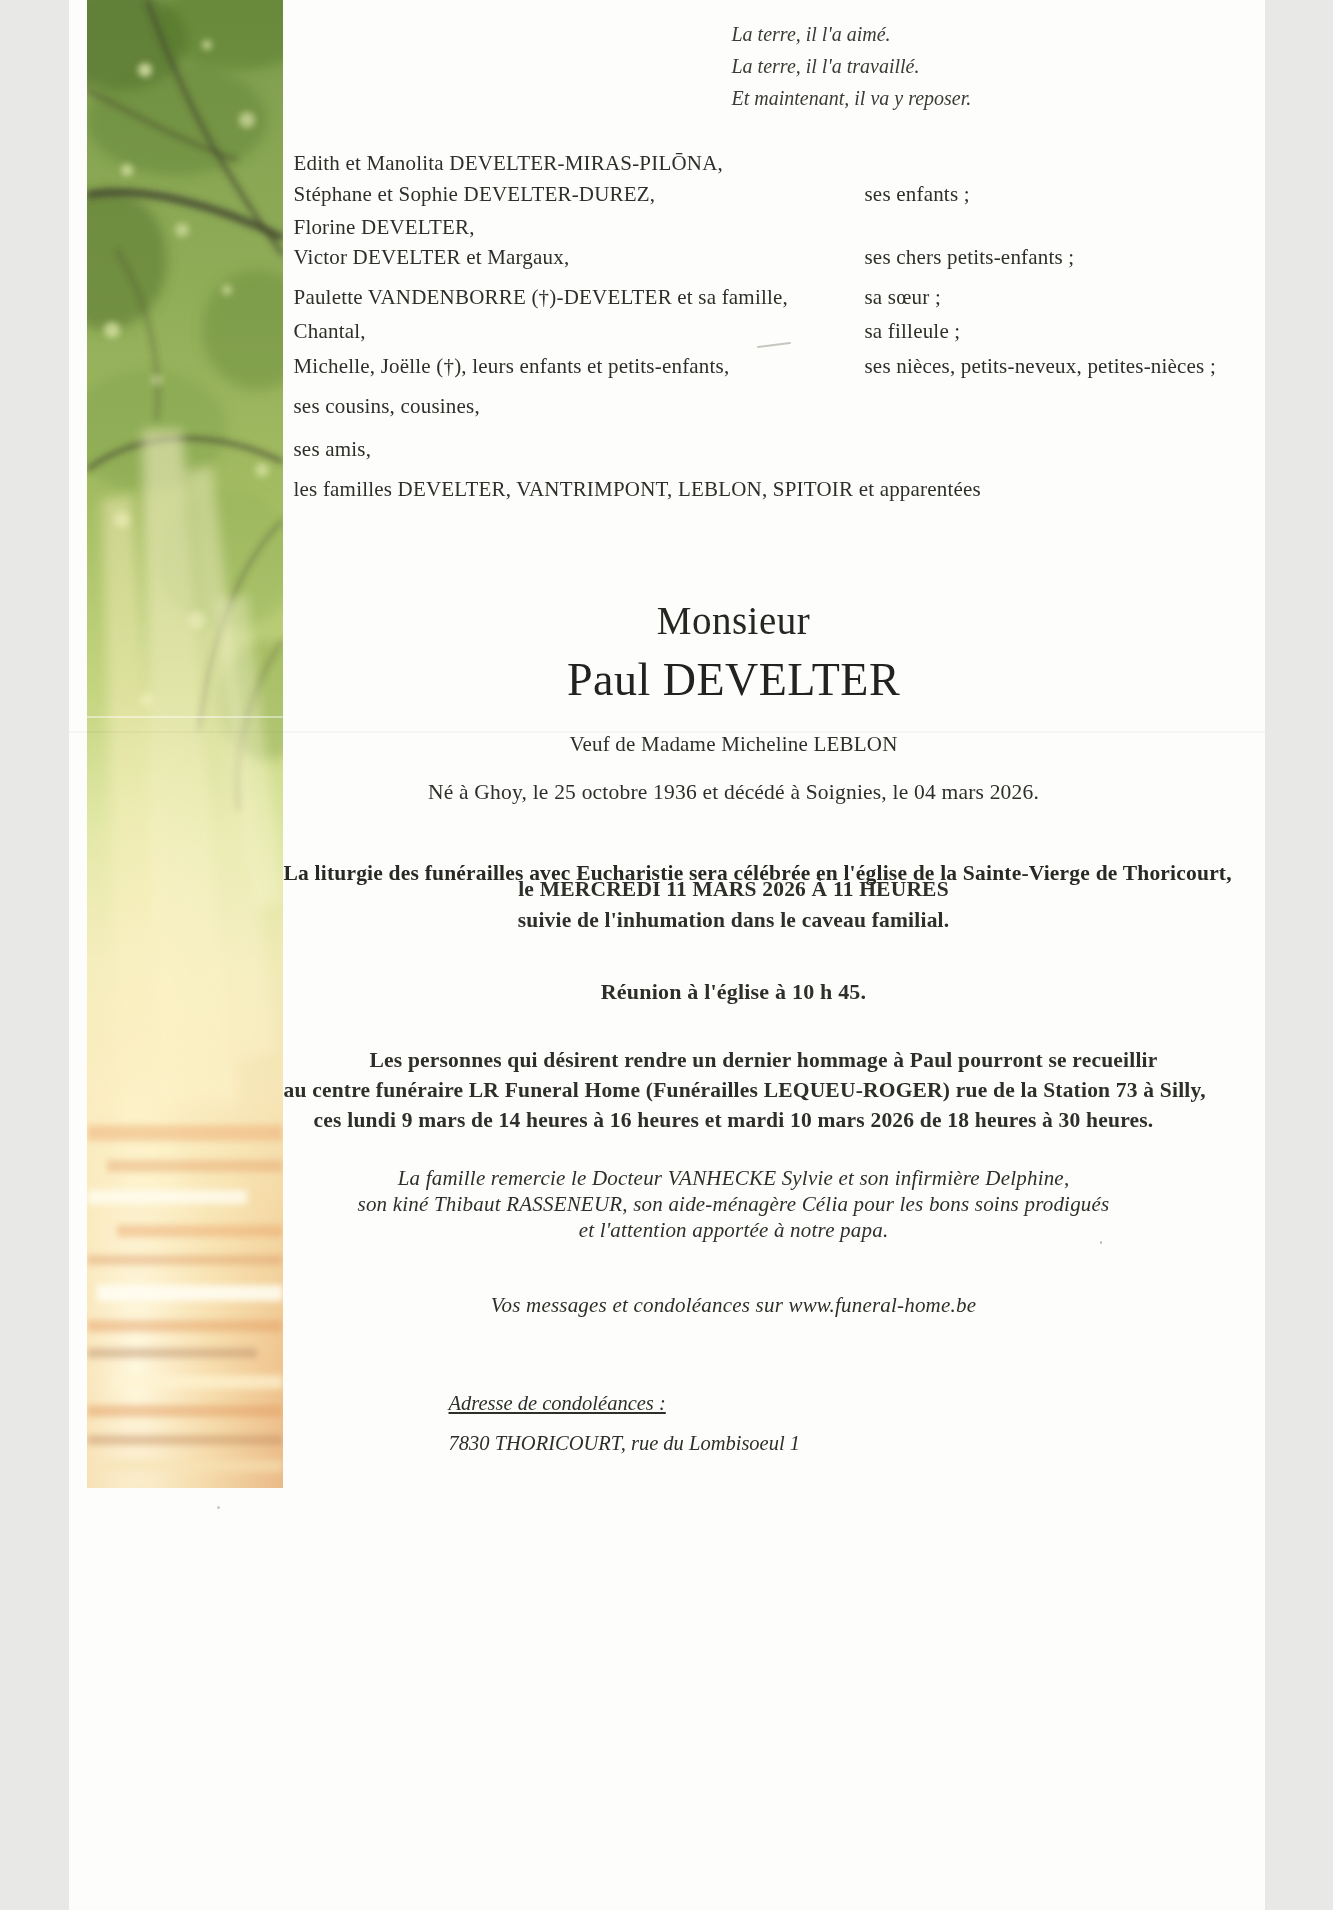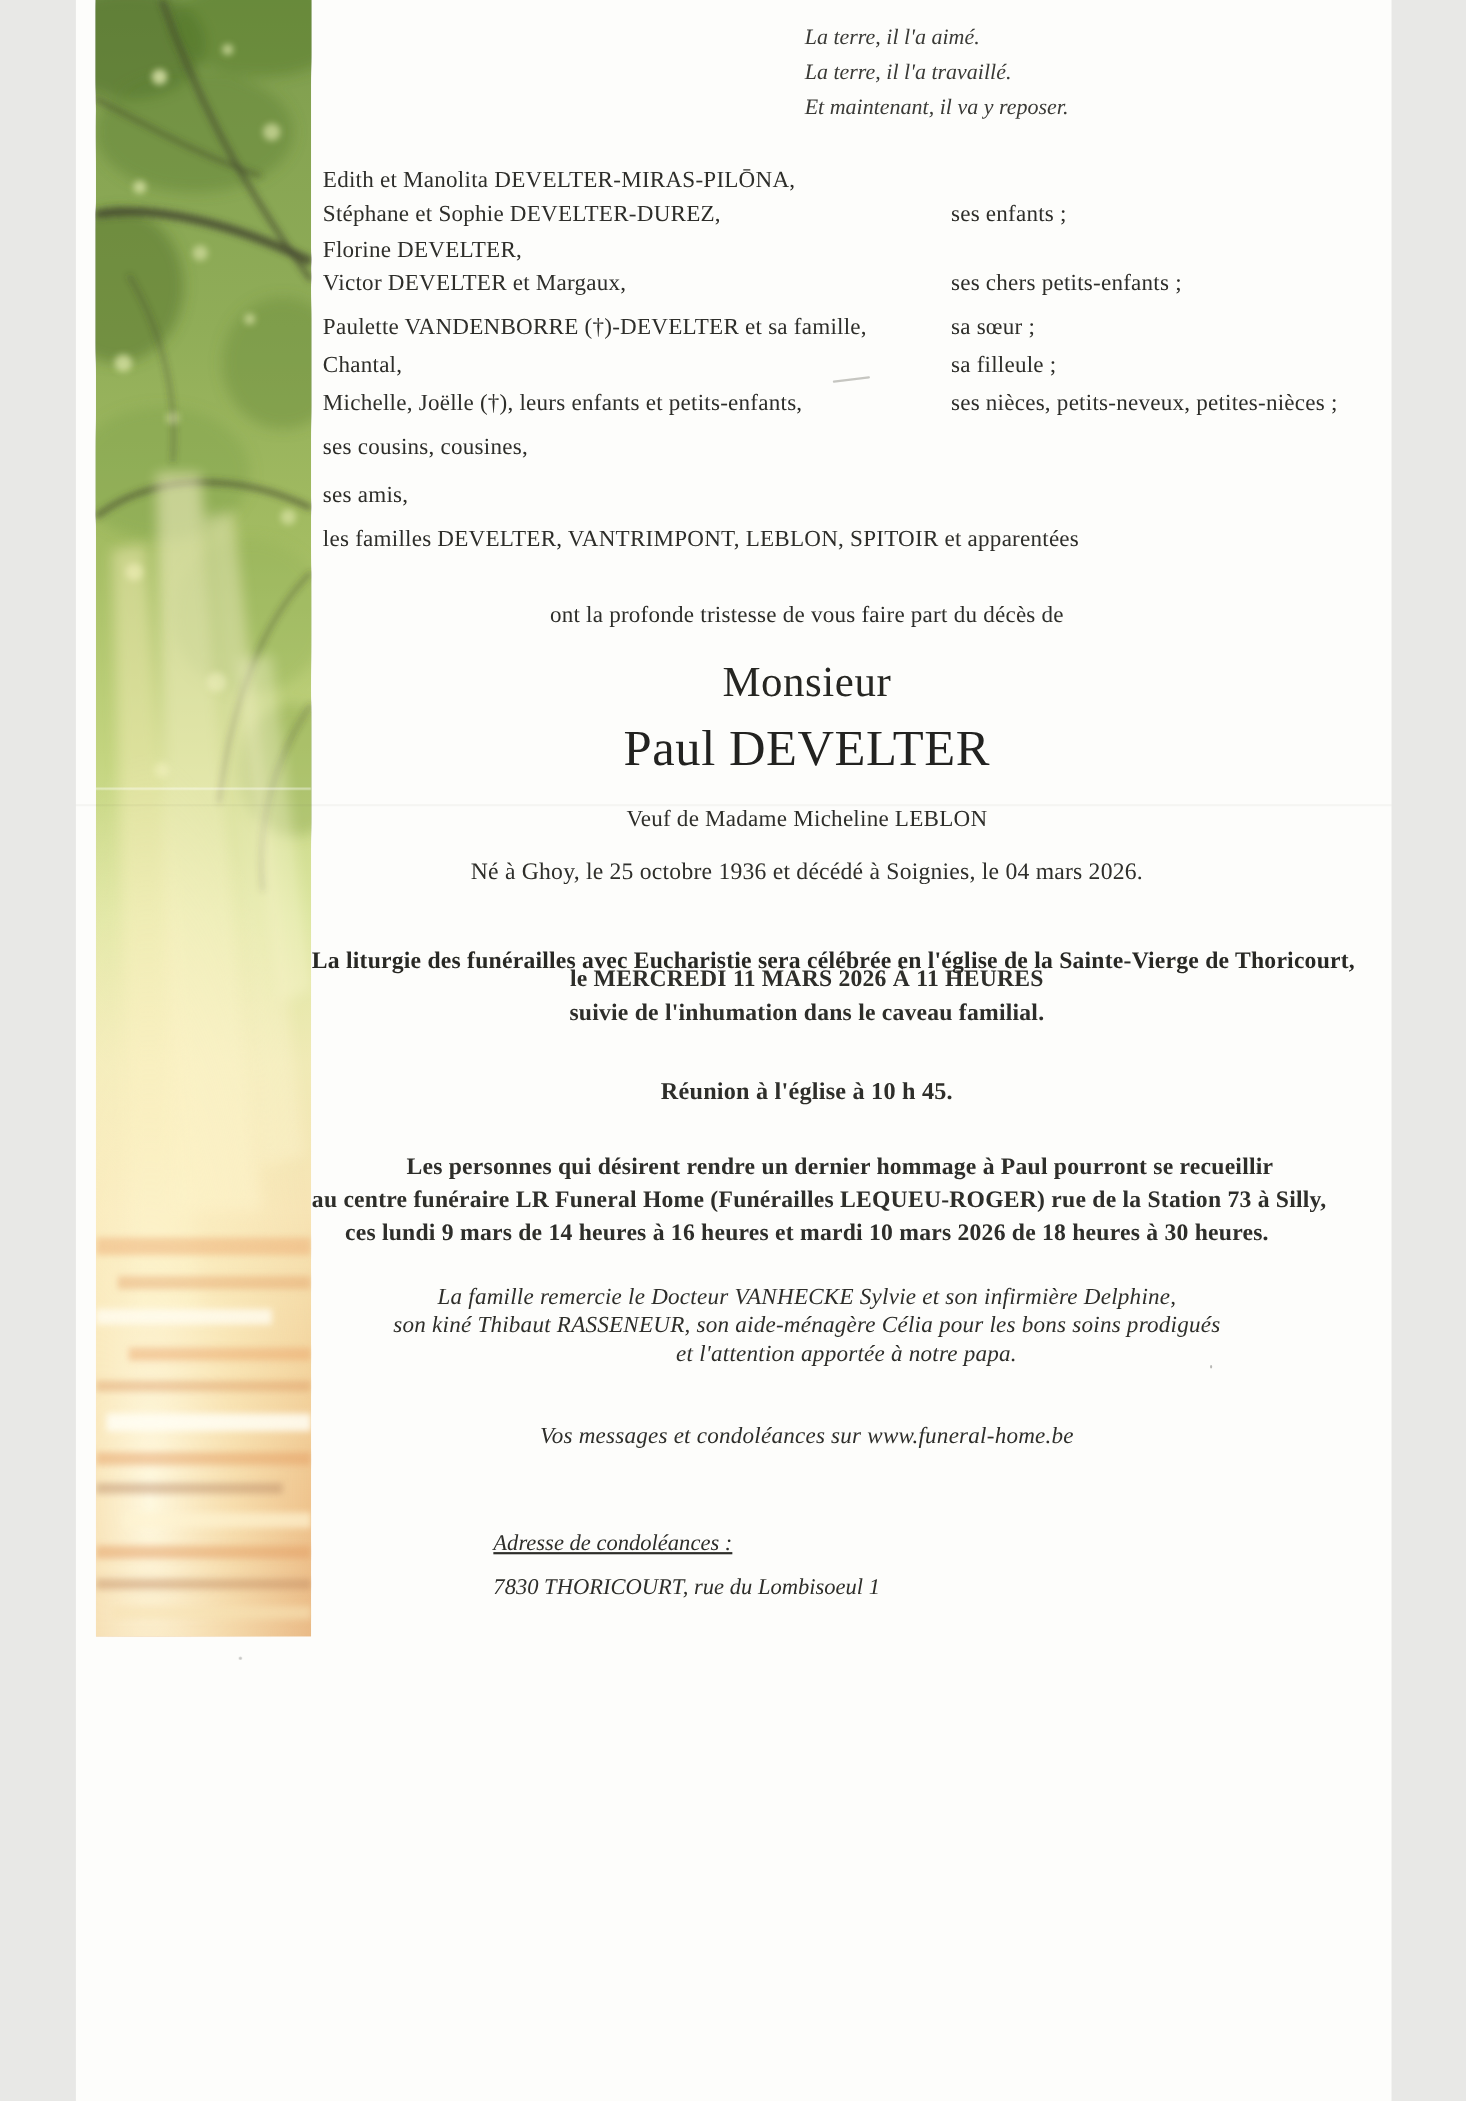--- a/index.html
+++ b/index.html
@@ -45,21 +45,21 @@
   .lifedates{top:780px;font-size:21.5px;}
   .lit1{top:845px;font-weight:bold;font-size:21.5px;color:#282824;margin-top:16px;}
   .lit2{top:877px;font-weight:bold;font-size:21.5px;}
   .lit3{top:908px;font-weight:bold;font-size:21.5px;}
   .reunion{top:979px;font-weight:bold;font-size:22px;}
   .tri1{top:1048px;font-weight:bold;font-size:21.5px;padding-left:30px;}
   .tri2{top:1078px;font-weight:bold;font-size:21.5px;}
   .tri3{top:1108px;font-weight:bold;font-size:21.5px;}
   .th1{top:1166px;font-style:italic;}
   .th2{top:1192px;font-style:italic;}
-  .th3{top:1218px;font-style:italic;padding-left:36px;}
+  .th3{top:1218px;font-style:italic;}
   .messages{top:1293px;font-style:italic;}
   
   .cond-head{
     position:absolute;left:380px;top:1392px;
     font-style:italic;font-size:20.5px;text-decoration:underline;
     color:#2e2e2a;
   }
   .cond-addr{
     position:absolute;left:380px;top:1432px;
     font-style:italic;font-size:20.5px;color:#2e2e2a;
@@ -222,21 +222,20 @@
     <div class="family-row r8">
       <span>ses amis,</span>
       <span class="rel"></span>
     </div>
     <div class="family-row r9">
       <span>les familles DEVELTER, VANTRIMPONT, LEBLON, SPITOIR et apparentées</span>
       <span class="rel"></span>
     </div>
   </div>
 
-  <div class="cline announce">ont la profonde tristesse de vous faire part du décès de</div>
 
   <div class="cline title-monsieur">Monsieur</div>
   <div class="cline widower">Veuf de Madame Micheline LEBLON</div>
   <div class="cline title-name">Paul DEVELTER</div>
   <div class="cline lifedates">Né à Ghoy, le 25 octobre 1936 et décédé à Soignies, le 04 mars 2026.</div>
 
   <div class="cline lit1">La liturgie des funérailles avec Eucharistie sera célébrée en l'église de la Sainte-Vierge de Thoricourt,</div>
   <div class="cline lit2">le MERCREDI 11 MARS 2026 À 11 HEURES</div>
   <div class="cline lit3">suivie de l'inhumation dans le caveau familial.</div>
 

